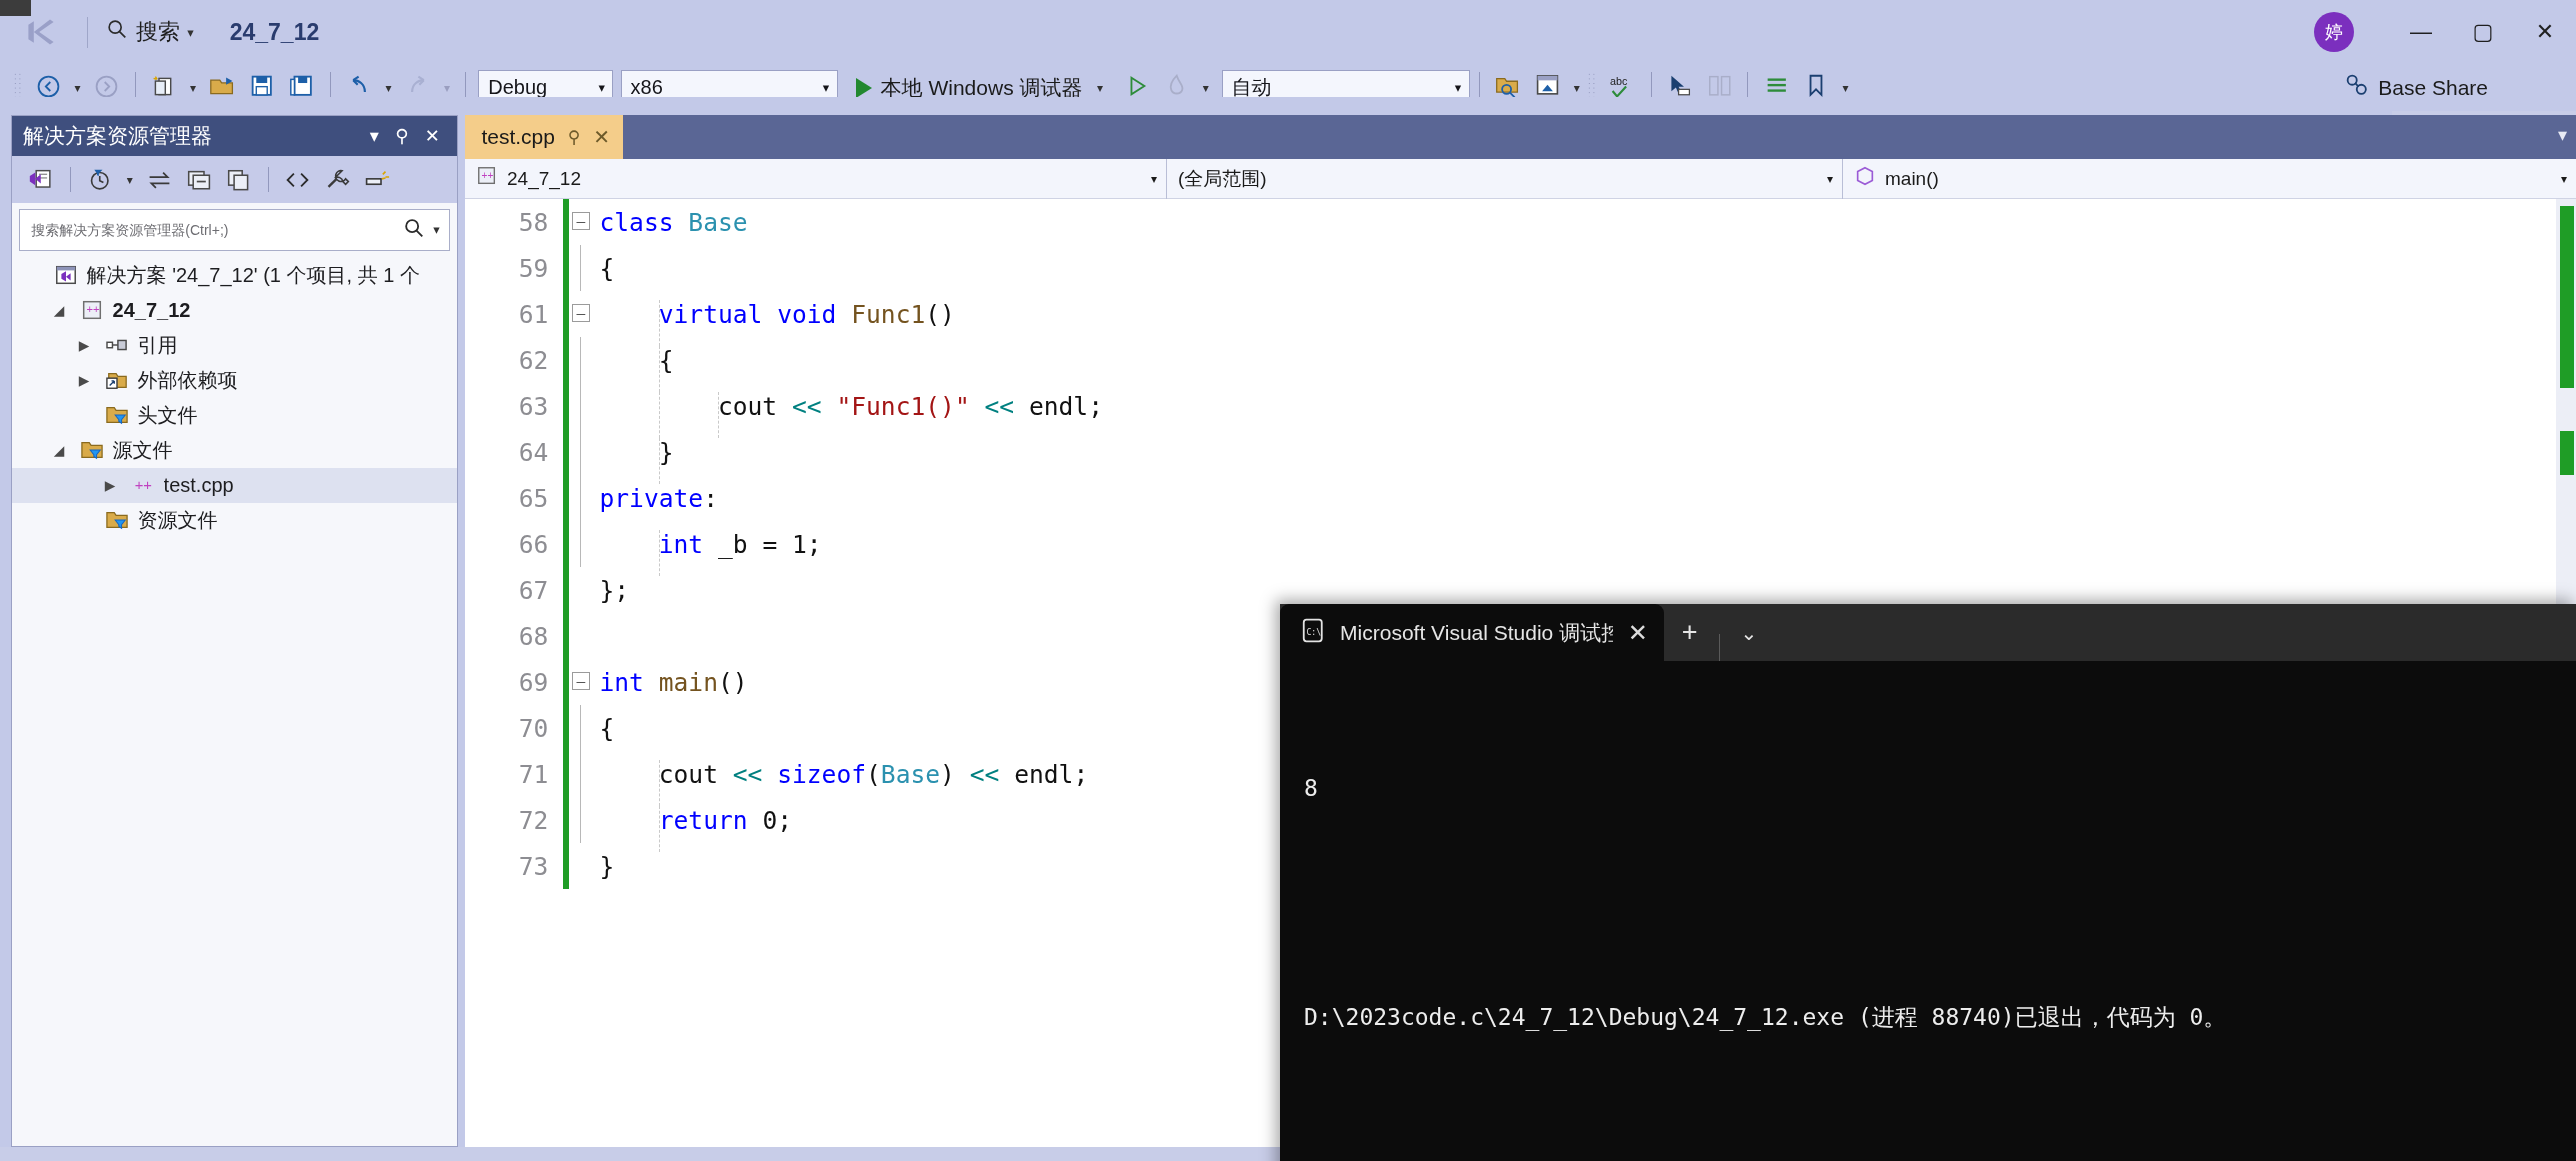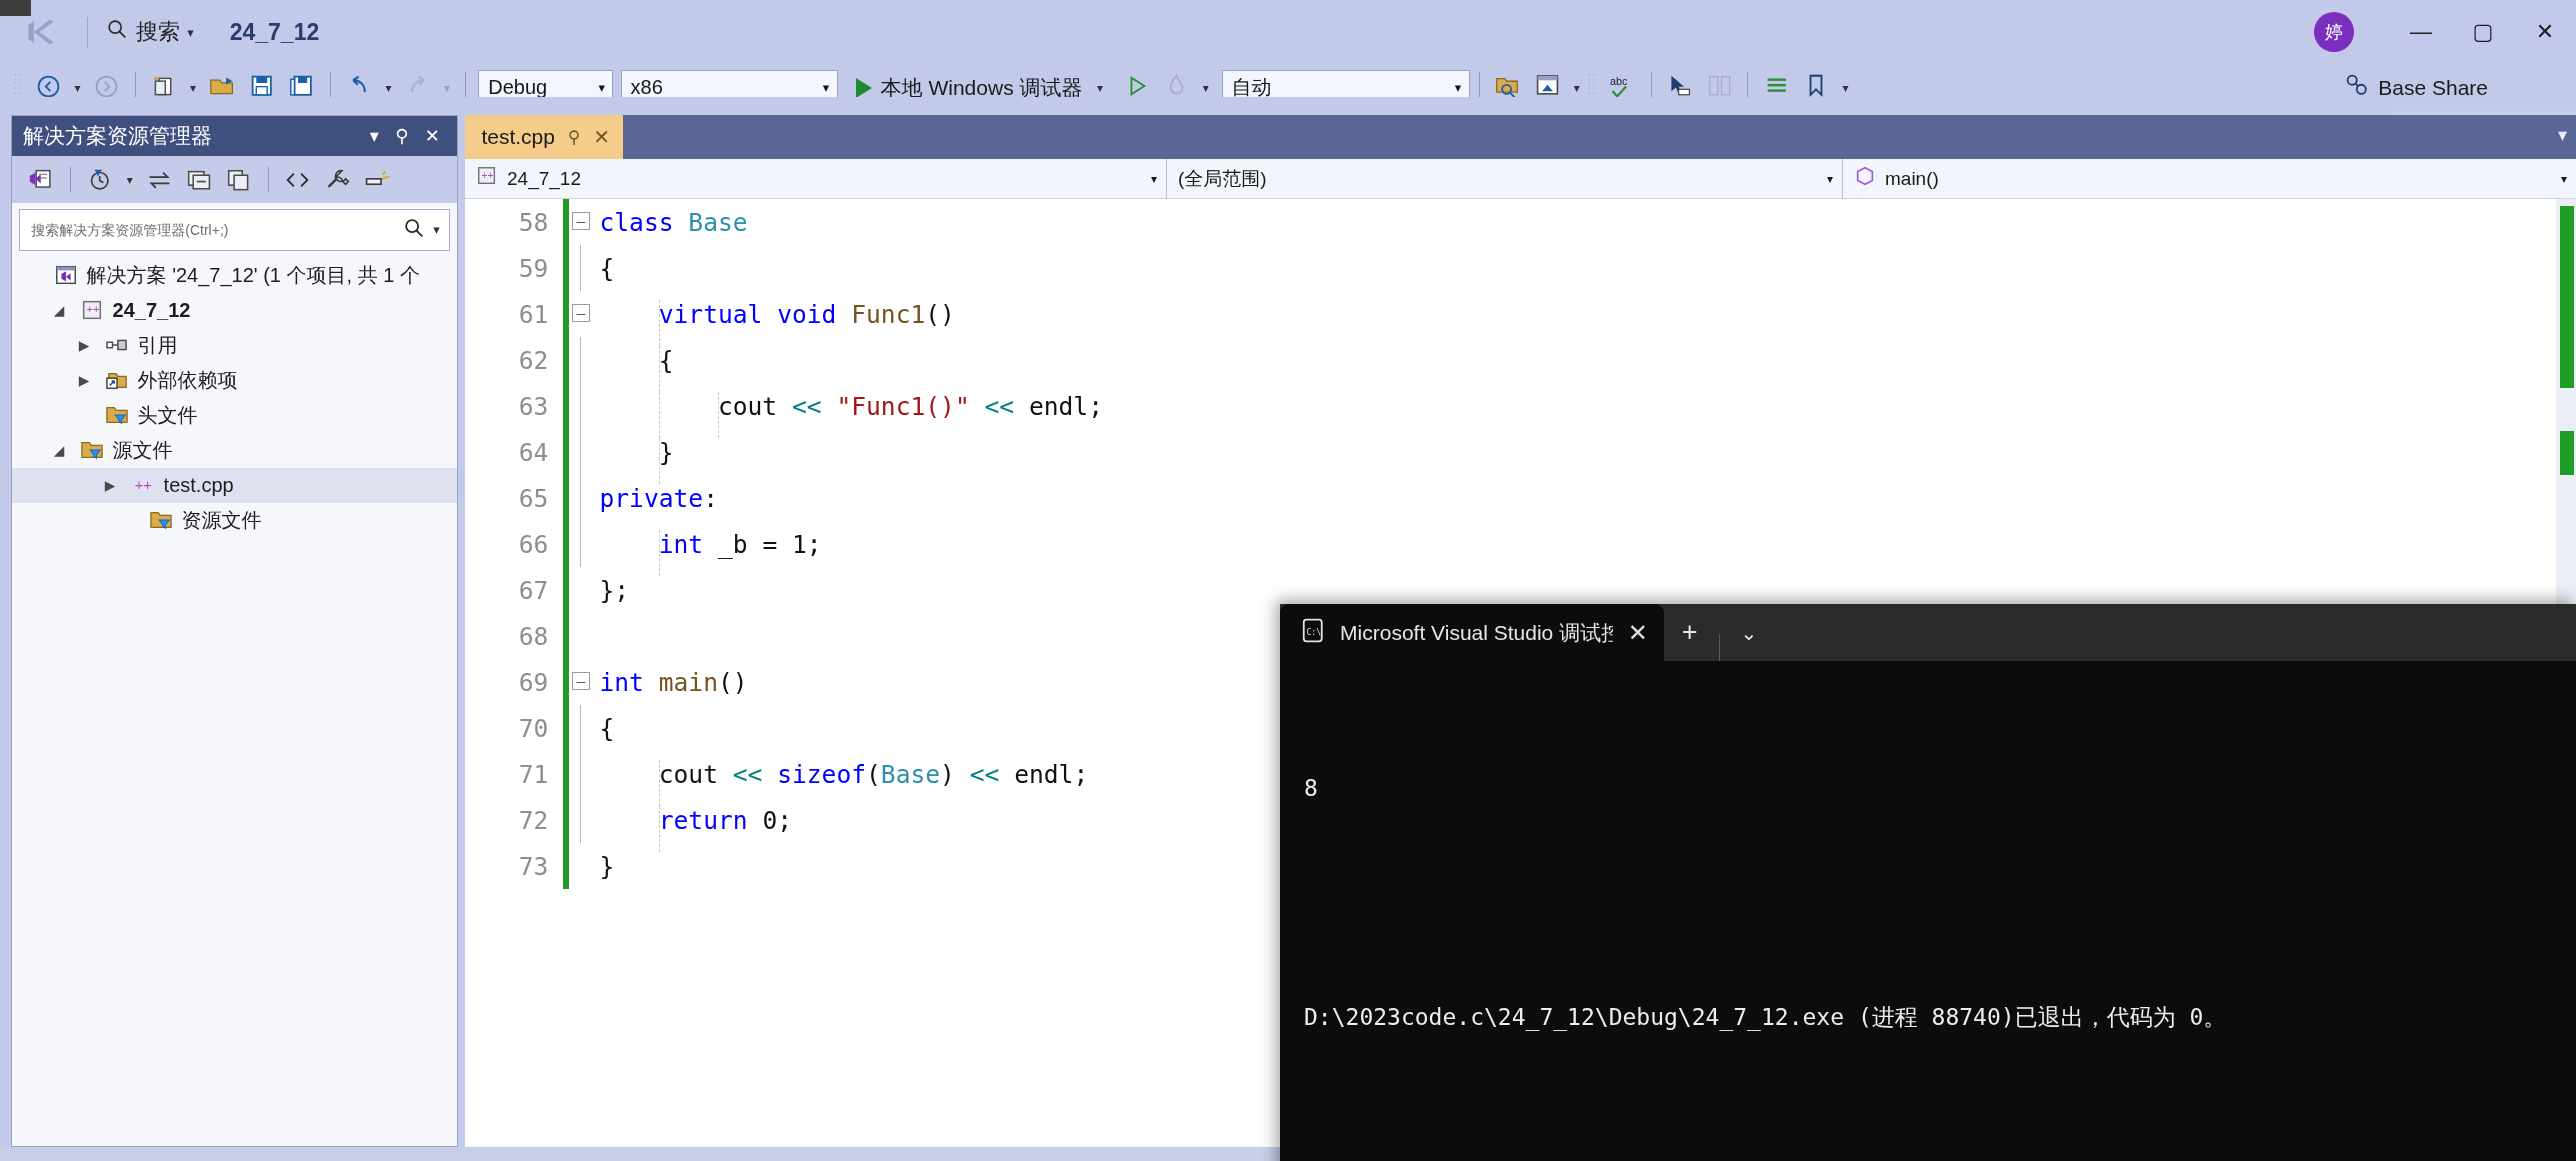--- a/index.html
+++ b/index.html
@@ -645,21 +645,21 @@
         <div class="tnode selected" style="padding-left:86px;">
           <span class="twist">▶</span>
           <span class="ticon">
             <svg width="24" height="24" viewBox="0 0 26 26" style="font-size:22px">
               <text x="4" y="18" font-size="16" fill="#c042c0" font-family="Liberation Sans, sans-serif">++</text>
             </svg>
           </span>
           <span class="tlabel">test.cpp</span>
         </div>
 
-        <div class="tnode" style="padding-left:60px;margin-left:44px;">
+        <div class="tnode" style="padding-left:60px;">
           <span class="twist"></span>
           <span class="ticon">
             <svg width="24" height="22" viewBox="0 0 26 24">
               <path d="M2 4 h8 l2 3 h12 v13 H2 Z" fill="#d9ab4a" stroke="#8a6a1e" stroke-width="1.4"></path>
               <path d="M11 12 h11 l-4 5 v4 l-3 -2 v-2 Z" fill="#2196f3" stroke="#1565c0" stroke-width="1.1"></path>
             </svg>
           </span>
           <span class="tlabel">资源文件</span>
         </div>
       </div>

